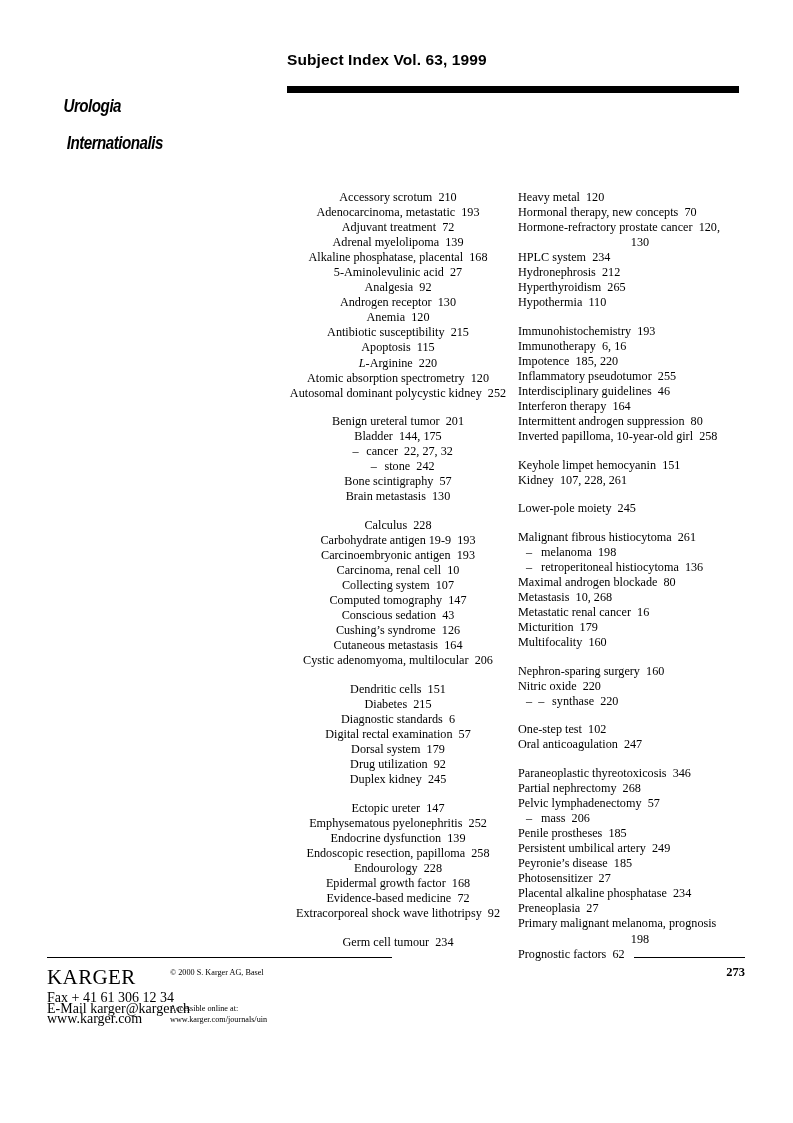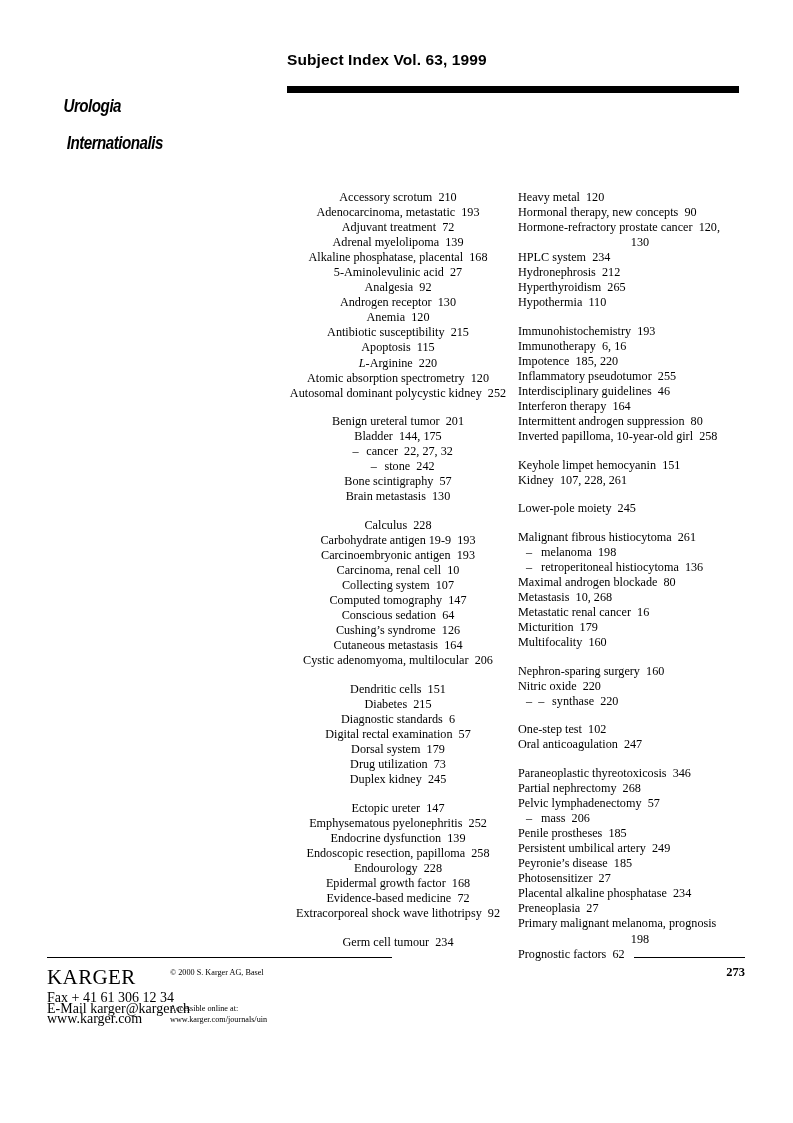--- a/index.html
+++ b/index.html
@@ -206,52 +206,52 @@
         <div class="entry"><span>Bone scintigraphy  57</span></div>
         <div class="entry"><span>Brain metastasis  130</span></div>
       </div>
       <div class="group">
         <div class="entry"><span>Calculus  228</span></div>
         <div class="entry"><span>Carbohydrate antigen 19-9  193</span></div>
         <div class="entry"><span>Carcinoembryonic antigen  193</span></div>
         <div class="entry"><span>Carcinoma, renal cell  10</span></div>
         <div class="entry"><span>Collecting system  107</span></div>
         <div class="entry"><span>Computed tomography  147</span></div>
-        <div class="entry"><span>Conscious sedation  64</span></div>
+        <div class="entry"><span>Conscious sedation  43</span></div>
         <div class="entry"><span>Cushing’s syndrome  126</span></div>
         <div class="entry"><span>Cutaneous metastasis  164</span></div>
         <div class="entry"><span>Cystic adenomyoma, multilocular  206</span></div>
       </div>
       <div class="group">
         <div class="entry"><span>Dendritic cells  151</span></div>
         <div class="entry"><span>Diabetes  215</span></div>
         <div class="entry"><span>Diagnostic standards  6</span></div>
         <div class="entry"><span>Digital rectal examination  57</span></div>
         <div class="entry"><span>Dorsal system  179</span></div>
-        <div class="entry"><span>Drug utilization  73</span></div>
+        <div class="entry"><span>Drug utilization  92</span></div>
         <div class="entry"><span>Duplex kidney  245</span></div>
       </div>
       <div class="group">
         <div class="entry"><span>Ectopic ureter  147</span></div>
         <div class="entry"><span>Emphysematous pyelonephritis  252</span></div>
         <div class="entry"><span>Endocrine dysfunction  139</span></div>
         <div class="entry"><span>Endoscopic resection, papilloma  258</span></div>
         <div class="entry"><span>Endourology  228</span></div>
         <div class="entry"><span>Epidermal growth factor  168</span></div>
         <div class="entry"><span>Evidence-based medicine  72</span></div>
         <div class="entry"><span>Extracorporeal shock wave lithotripsy  92</span></div>
       </div>
       <div class="group">
         <div class="entry"><span>Germ cell tumour  234</span></div>
       </div>
     </div>
   <div class="col col-right" id="col-right">
       <div class="group">
         <div class="entry"><span>Heavy metal  120</span></div>
-        <div class="entry"><span>Hormonal therapy, new concepts  90</span></div>
+        <div class="entry"><span>Hormonal therapy, new concepts  70</span></div>
         <div class="entry"><span>Hormone-refractory prostate cancer  120,</span><span class="cont">130</span></div>
         <div class="entry"><span>HPLC system  234</span></div>
         <div class="entry"><span>Hydronephrosis  212</span></div>
         <div class="entry"><span>Hyperthyroidism  265</span></div>
         <div class="entry"><span>Hypothermia  110</span></div>
       </div>
       <div class="group">
         <div class="entry"><span>Immunohistochemistry  193</span></div>
         <div class="entry"><span>Immunotherapy  6, 16</span></div>
         <div class="entry"><span>Impotence  185, 220</span></div>

